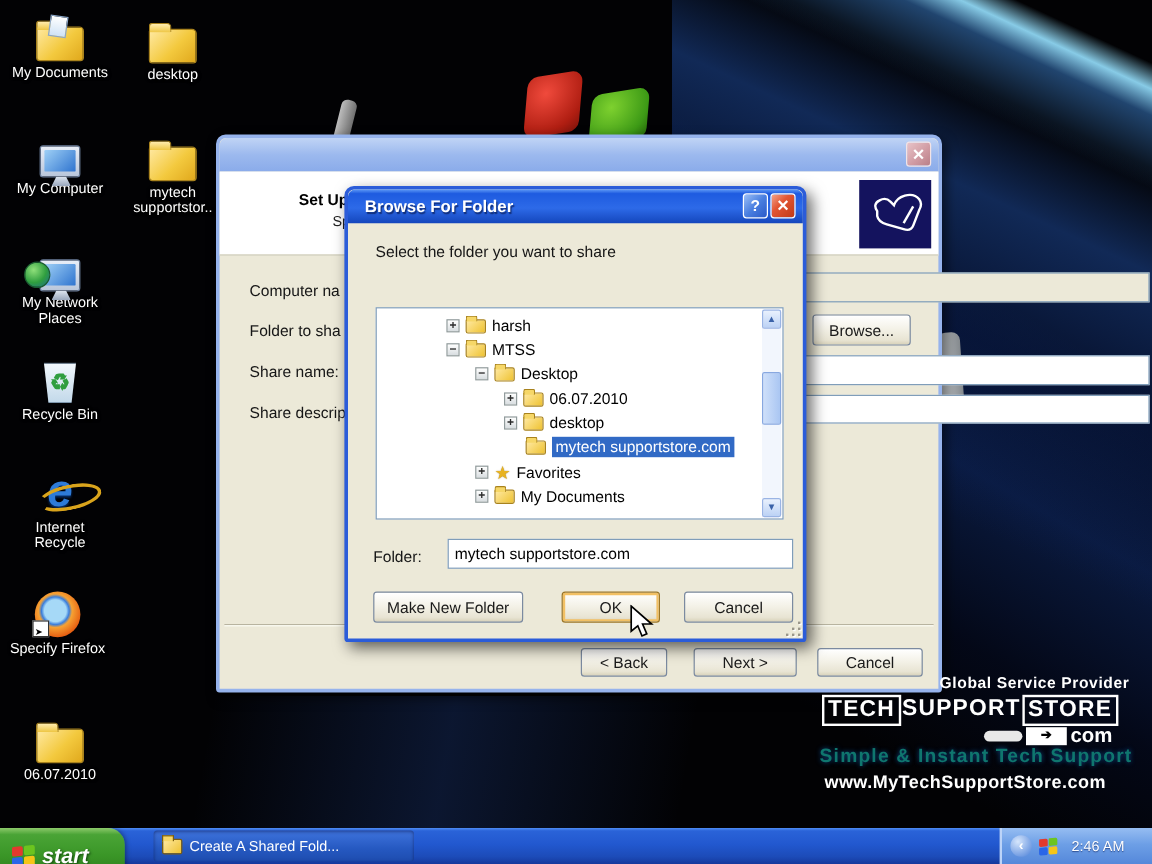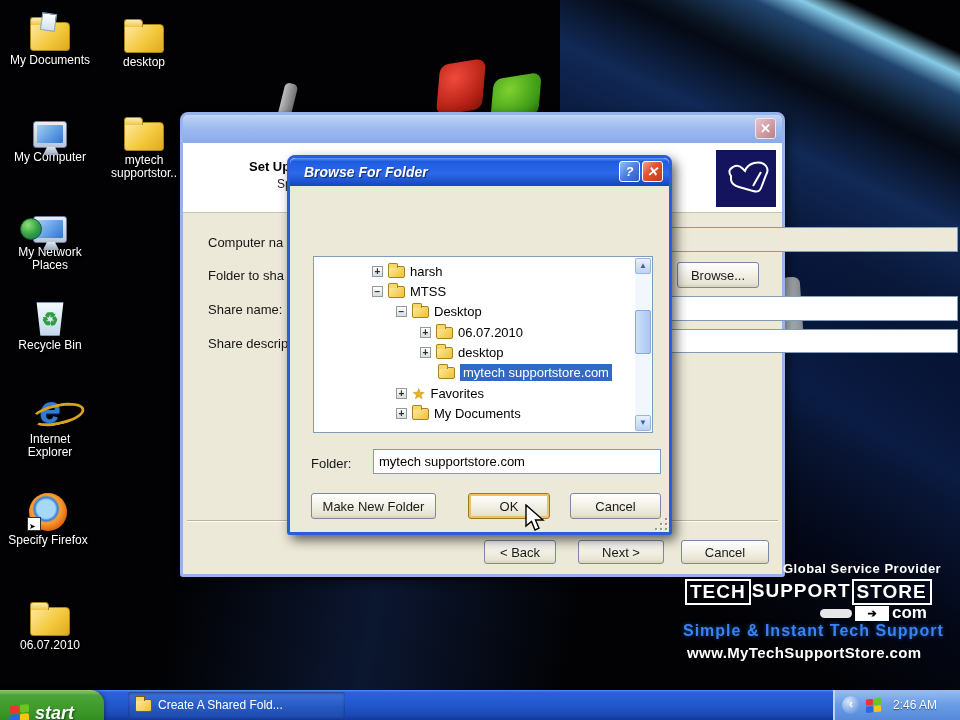--- a/index.html
+++ b/index.html
@@ -79,21 +79,21 @@
   #wiz-header { position:absolute; left:0; top:28px; width:599px; height:70px; background:#fff; border-bottom:1px solid #c8c5ae; }
   #wiz-icon { position:absolute; left:533px; top:7px; width:60px; height:57px; background:#14135e; display:flex; align-items:center; justify-content:center; }
   .label13 { font-size:13px; color:#161616; }
   .wfield { position:absolute; height:25px; border:1px solid #7f9db9; background:#fff; }
   .wfield.dis { background:#ece9d8; }
   #wiz-sep { position:absolute; left:4px; top:405px; width:591px; border-top:1px solid #b8b4a0; border-bottom:1px solid #fdfdf6; }
 
   
   #browse { left:287px; top:155px; width:385px; height:380px; background:#ece9d8;
     border:3px solid #2b5cd9; box-shadow:4px 5px 12px rgba(0,0,0,.6); z-index:10; }
-  #browse .titlebar { background:linear-gradient(180deg,#5a96f5 0%,#1e5be0 12%,#2d6ae8 55%,#1446bc 100%);font-style:italic; }
+  #browse .titlebar { background:linear-gradient(180deg,#5a96f5 0%,#1e5be0 12%,#2d6ae8 55%,#1446bc 100%); }
   #browse .tctrl { position:absolute; right:6px; top:3px; display:flex; gap:2px; }
 
   #treebox { position:absolute; left:23px; top:98px; width:340px; height:177px; background:#fff;
     border:1px solid #7f9db9; overflow:hidden; }
   .trow { position:absolute; height:19px; display:flex; align-items:center; font-size:13px; color:#000; }
   .texp { width:11px; height:11px; border:1px solid #919b9c; background:linear-gradient(#fff,#d8dde0);
     font-size:10px; line-height:9px; text-align:center; color:#2b2b2b; margin-right:5px; font-weight:bold; }
   .tfold { width:17px; height:12px; position:relative; border-radius:1px 2px 2px 2px; margin-right:5px;
     background:linear-gradient(135deg,#ffe9a2,#eec231); border:1px solid #a8821d; flex:none; }
   .tfold::before { content:""; position:absolute; top:-4px; left:-1px; width:8px; height:4px;
@@ -115,21 +115,21 @@
   
   .brand { color:#fff; z-index:2; }
   #brand-top { left:783px; top:561px; font-size:13px; font-weight:bold; letter-spacing:0.5px; }
   #brand-logo { left:685px; top:579px; display:flex; align-items:flex-start; font-weight:bold;justify-content:center; }
   .lbox { border:2px solid #fff; padding:0 3px; font-size:19px; letter-spacing:1px; color:#fff; line-height:22px; }
   .lplain { font-size:19px; letter-spacing:1px; line-height:24px; padding:0 1px; }
   #brand-logo2 { left:820px; top:605px; display:flex; align-items:center; gap:3px; }
   .lpill { width:32px; height:9px; background:#e8e8e8; border-radius:5px; }
   .larrow { width:34px; height:15px; background:#fff; color:#000; font-size:11px; line-height:15px; text-align:center; font-weight:bold; }
   .lcom { font-size:17px; font-weight:bold; line-height:16px; }
-  #brand-mid { left:683px; top:622px; font-size:16px; font-weight:bold; color:#3b82f6; letter-spacing:1px; text-shadow:0 0 4px rgba(20,120,220,.6); }
+  #brand-mid { left:683px; top:622px; font-size:16px; font-weight:bold; color:#0f766e; letter-spacing:1px; text-shadow:0 0 4px rgba(20,120,220,.6); }
   #brand-url { left:687px; top:644px; font-size:15px; font-weight:bold; letter-spacing:0.4px; }
 
   
   #taskbar { position:absolute; left:0; top:690px; width:960px; height:30px; z-index:40;
     background:linear-gradient(180deg,#4f8df5 0%,#2a63d8 8%,#2258cf 45%,#1c4bb8 80%,#15389c 100%); }
   #startbtn { position:absolute; left:0; top:0; height:46px; width:104px; border-radius:0 14px 14px 0;
     background:linear-gradient(180deg,#8cc96a 0%,#4aa436 12%,#3a9627 50%,#2e7e1e 85%,#215e14 100%);
     display:flex; align-items:center; gap:6px; padding-left:10px; box-shadow:1px 0 4px rgba(0,0,0,.4); }
   #startbtn .slabel { color:#fff; font-weight:bold; font-style:italic; font-size:18px; text-shadow:1px 1px 2px rgba(0,40,0,.7); }
   .miniflag { display:grid; grid-template-columns:9px 9px; grid-template-rows:8px 8px; gap:1px; transform:skewY(-6deg); }
@@ -206,21 +206,21 @@
 <div class="dicon" style="left:8px; top:290px;">
   <div class="glyph">
       <div class="bin">♻</div>
     </div>
   <div class="dlabel">Recycle Bin</div>
 </div>
 <div class="dicon" style="left:8px; top:384px;">
   <div class="glyph">
       <div class="ie-e">e</div>
     </div>
-  <div class="dlabel">Internet Explorer</div>
+  <div class="dlabel">Internet Recycle</div>
 </div>
 <div class="dicon" style="left:6px; top:485px;">
   <div class="glyph">
       <div class="ff"></div>
     </div>
   <div class="dlabel">Specify Firefox</div>
 </div>
 <div class="dicon" style="left:8px; top:590px;">
   <div class="glyph">
       <div class="folder-lg"></div>
@@ -274,20 +274,21 @@
 </div>
 
 <div class="xpwin" id="browse">
   <div class="titlebar">
     <span class="titletext" style="font-size:14px;">Browse For Folder</span>
     <span class="tctrl">
       <span class="tbtn blue">?</span>
       <span class="tbtn red">✕</span>
     </span>
   </div>
+  <div class="abs label13" style="left:23px; top:44px;">Select the folder you want to share</div>
 
   <div id="treebox">
     <div class="trow" style="left:58px; top:5px;">
       <span class="texp">+</span>
       <span class="tfold"></span>
       <span>harsh</span>
     </div>
     <div class="trow" style="left:58px; top:25px;">
       <span class="texp">−</span>
       <span class="tfold"></span>

